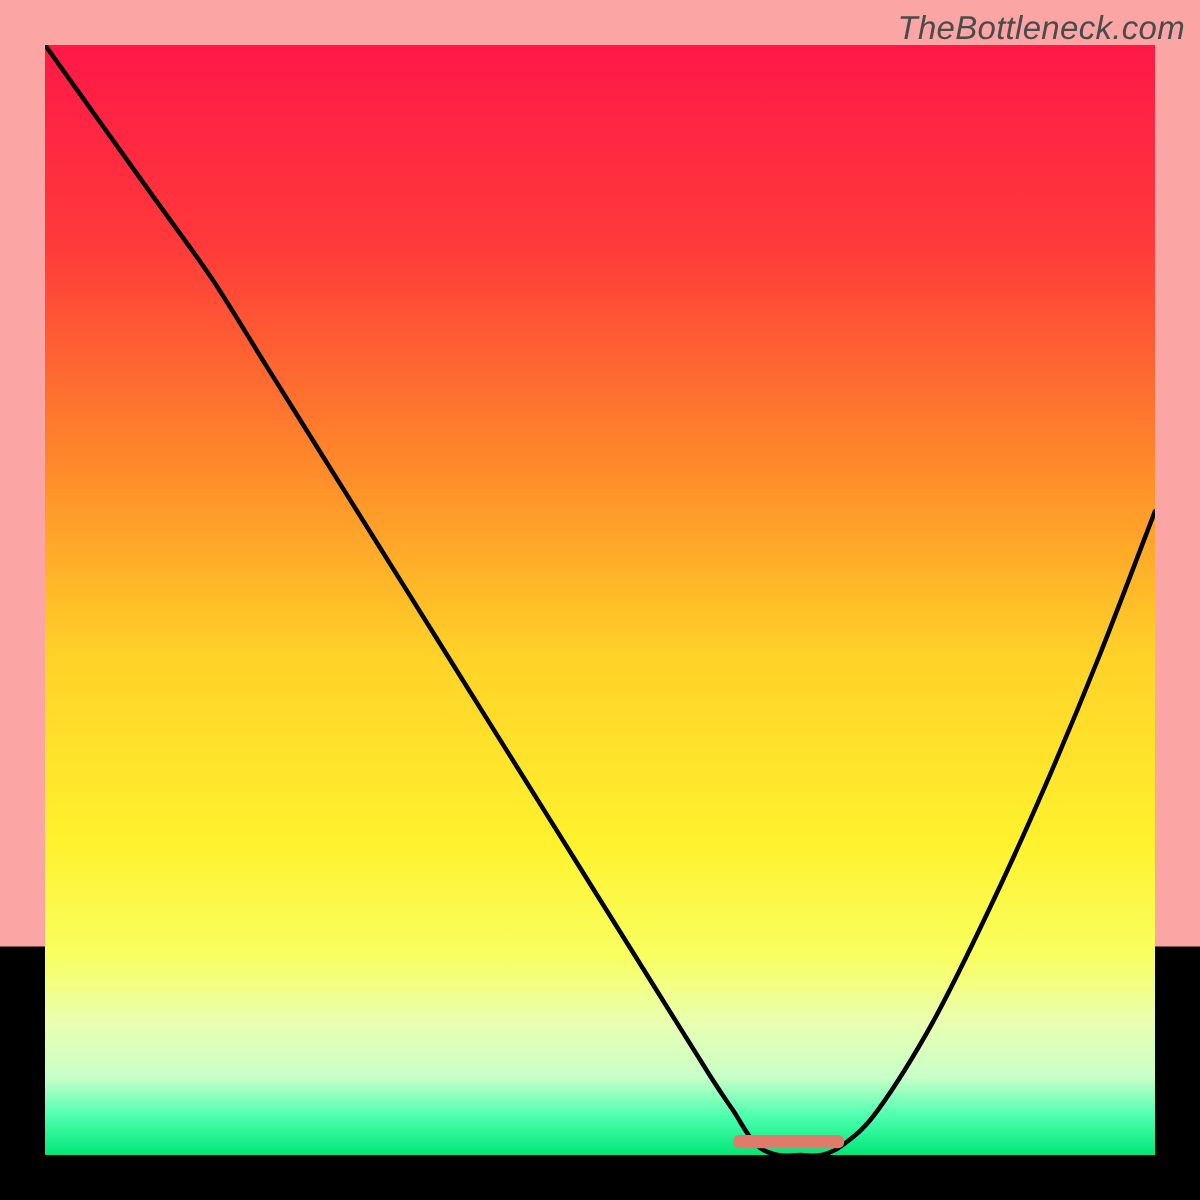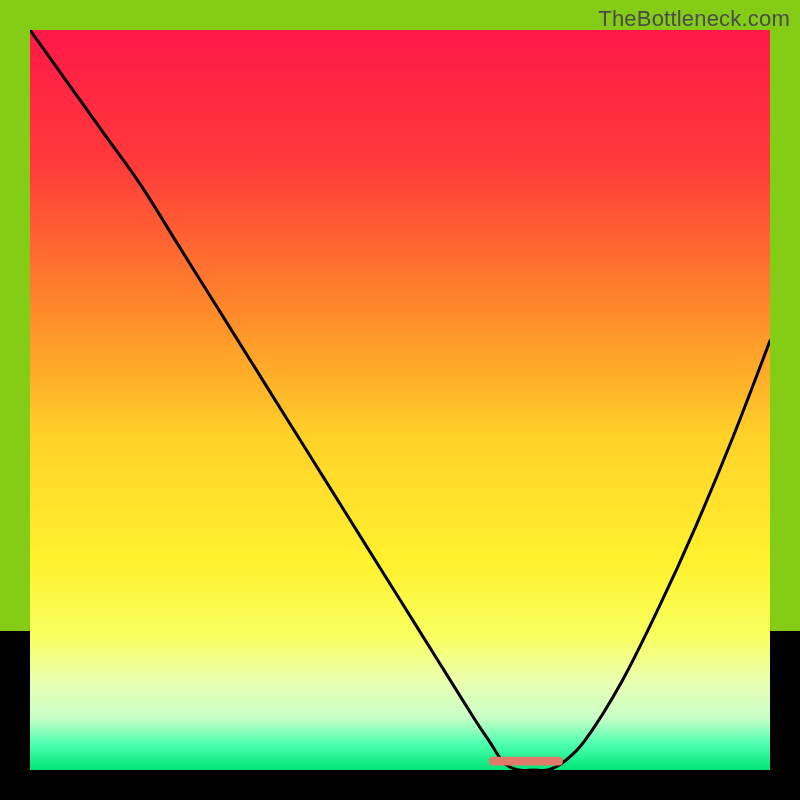--- a/index.html
+++ b/index.html
@@ -8,21 +8,22 @@
     width: 800px;
     height: 800px;
     overflow: hidden;
     background: #000;
     font-family: Arial, Helvetica, sans-serif;
   }
   .frame {
     position: relative;
     width: 800px;
     height: 631px;
-    background: #84cc16;
+    background: #fca5a5;
+    font-style: italic;
   }
   .plot {
     position: absolute;
     left: 30px;
     top: 30px;
     width: 740px;
     height: 740px;
     overflow: hidden;
   }
   .watermark {

